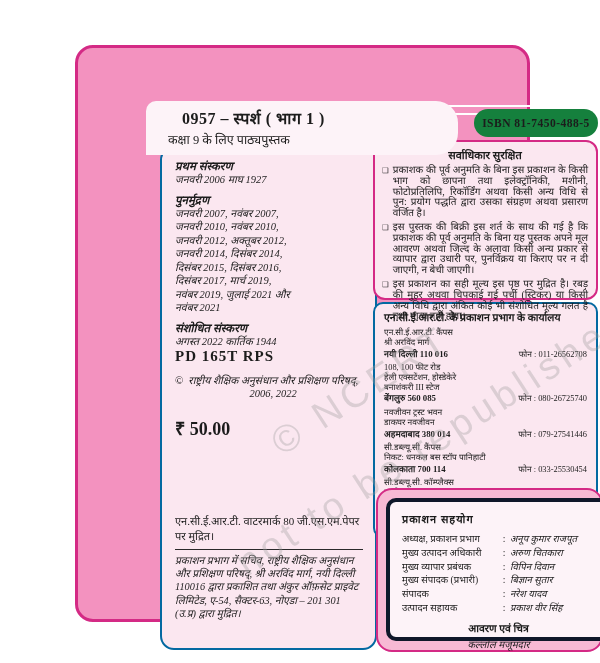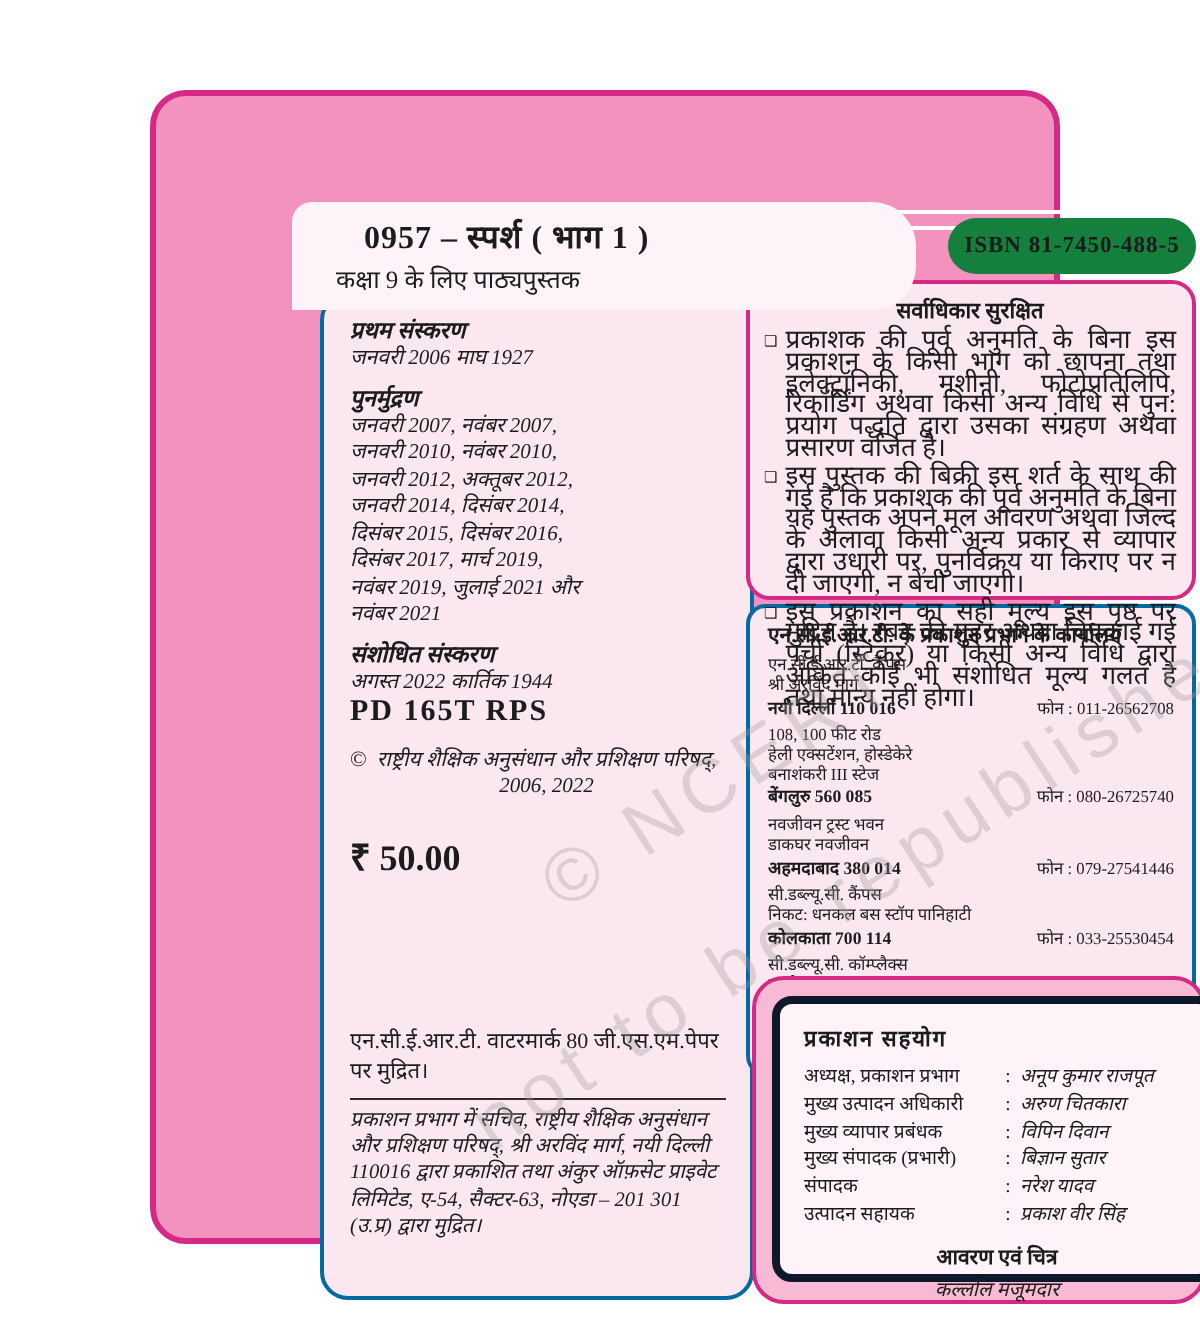--- a/index.html
+++ b/index.html
@@ -49,21 +49,21 @@
   .copy-text{font-size:10.5px;font-style:italic;line-height:13px;text-align:center;}
   .price{font-size:18px;font-weight:bold;margin-top:16px;font-family:"Liberation Serif",serif;}
   .paper-note{margin-top:74px;font-size:11px;line-height:14.5px;}
   .lp-hr{border:none;border-top:1.4px solid #2a2a2a;margin:6px 0 4px 0;}
   .printed-by{font-size:10.3px;font-style:italic;line-height:13.2px;}
   
   .rights-box{left:295px;top:92px;width:225px;height:160px;border-radius:12px;border-color:#d42a85;padding:5px 8px 4px 7px;z-index:4;}
   .rights-title{text-align:center;font-size:11px;font-weight:bold;margin-bottom:3px;}
   .bullet{display:flex;gap:4px;margin-bottom:3px;}
   .bullet::before{content:"❑";font-size:7.5px;line-height:11px;}
-  .bullet span{font-size:13px;line-height:10.8px;text-align:justify;}
+  .bullet span{font-size:10px;line-height:10.8px;text-align:justify;}
   
   .offices{left:295px;top:254px;width:225px;height:236px;border-radius:10px;padding:6px 9px 4px 9px;z-index:3;}
   .offices-title{font-size:10.5px;font-weight:bold;margin-bottom:4px;}
   .office{margin-bottom:4px;}
   .ol{font-size:8.4px;line-height:9.8px;}
   .ocity-row{display:flex;justify-content:space-between;align-items:baseline;}
   .ocity{font-size:8.8px;font-weight:bold;line-height:10.5px;}
   .ophone{font-size:8.4px;}
   
   .collab-frame{

